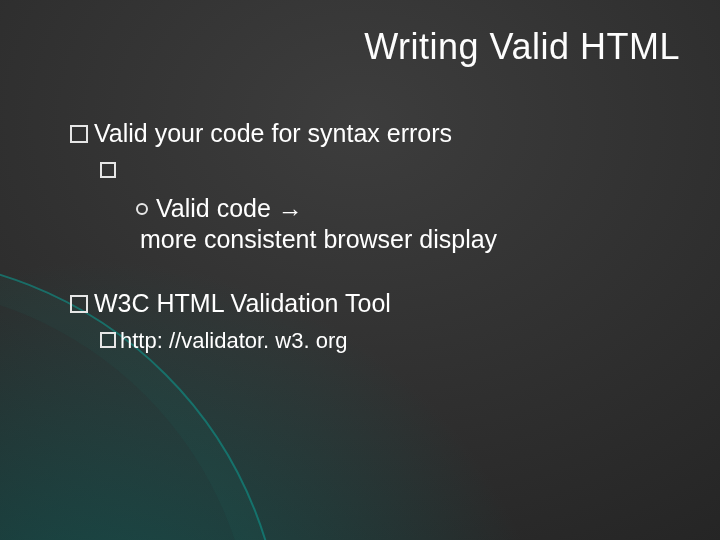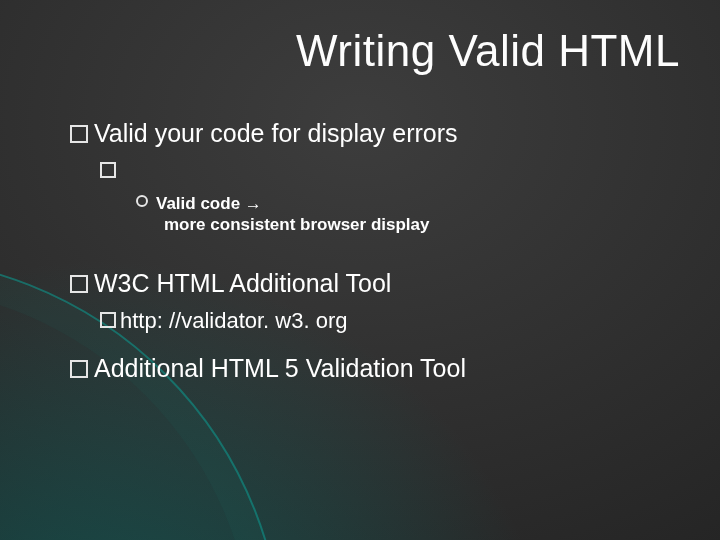--- a/index.html
+++ b/index.html
@@ -30,21 +30,21 @@
     border-radius: 50%;
     box-shadow: 0 0 0 28px rgba(14,150,140,0.06) inset;
     pointer-events: none;
   }
   .title {
     position: absolute;
     top: 26px;
     left: 0;
     right: 40px;
     text-align: right;
-    font-size: 44px;
+    font-size: 36px;
     font-weight: 400;
     letter-spacing: 0.5px;
     color: #fdfdfd;
   }
   .body {
     position: absolute;
     top: 112px;
     left: 70px;
     right: 40px;
     font-size: 25px;
@@ -52,22 +52,21 @@
   }
   .lvl1 {
     margin: 6px 0 2px 0;
   }
   .lvl2 {
     margin: 4px 0 4px 30px;
     font-size: 27px;
   }
   .lvl3 {
     margin: 6px 0 6px 66px;
-    font-size: 17px;
-    font-weight: bold;
+    font-size: 25px;
   }
   .box {
     display: inline-block;
     width: 14px;
     height: 14px;
     border: 2px solid #e6e6e6;
     margin-right: 6px;
     vertical-align: -1px;
     background: transparent;
   }
@@ -100,41 +99,38 @@
 <body>
 
 <div class="slide">
   <div class="corner-arc"></div>
 
   <div class="title">Writing Valid HTML</div>
 
   <div class="body">
 
     <div class="lvl1">
-      <span class="box"></span><span>Valid</span><span> your code for display errors</span>
+      <span class="box"></span><span>Valid</span><span> your code for syntax errors</span>
     </div>
 
     <div class="lvl2">
       <span class="box sm"></span>
     </div>
 
     <div class="lvl3">
       <span class="ring"></span><span>Valid code </span><span class="arrow">→</span>
-      <div style="margin-left:28px">more consistent browser display</div>
+      <div style="margin-left:4px">more consistent browser display</div>
     </div>
 
     <div class="gap"></div>
 
     <div class="lvl1">
-      <span class="box"></span><span>W3C</span><span> HTML Additional Tool</span>
+      <span class="box"></span><span>W3C</span><span> HTML Validation Tool</span>
     </div>
     <div class="lvl2">
       <span class="box sm"></span><span class="link">http: //validator. w3. org</span>
     </div>
 
     <div class="gap-sm"></div>
 
-    <div class="lvl1">
-      <span class="box"></span><span>Additional</span><span> HTML 5 Validation Tool</span>
-    </div>
 
   </div>
 </div>
 
 </body></html>

